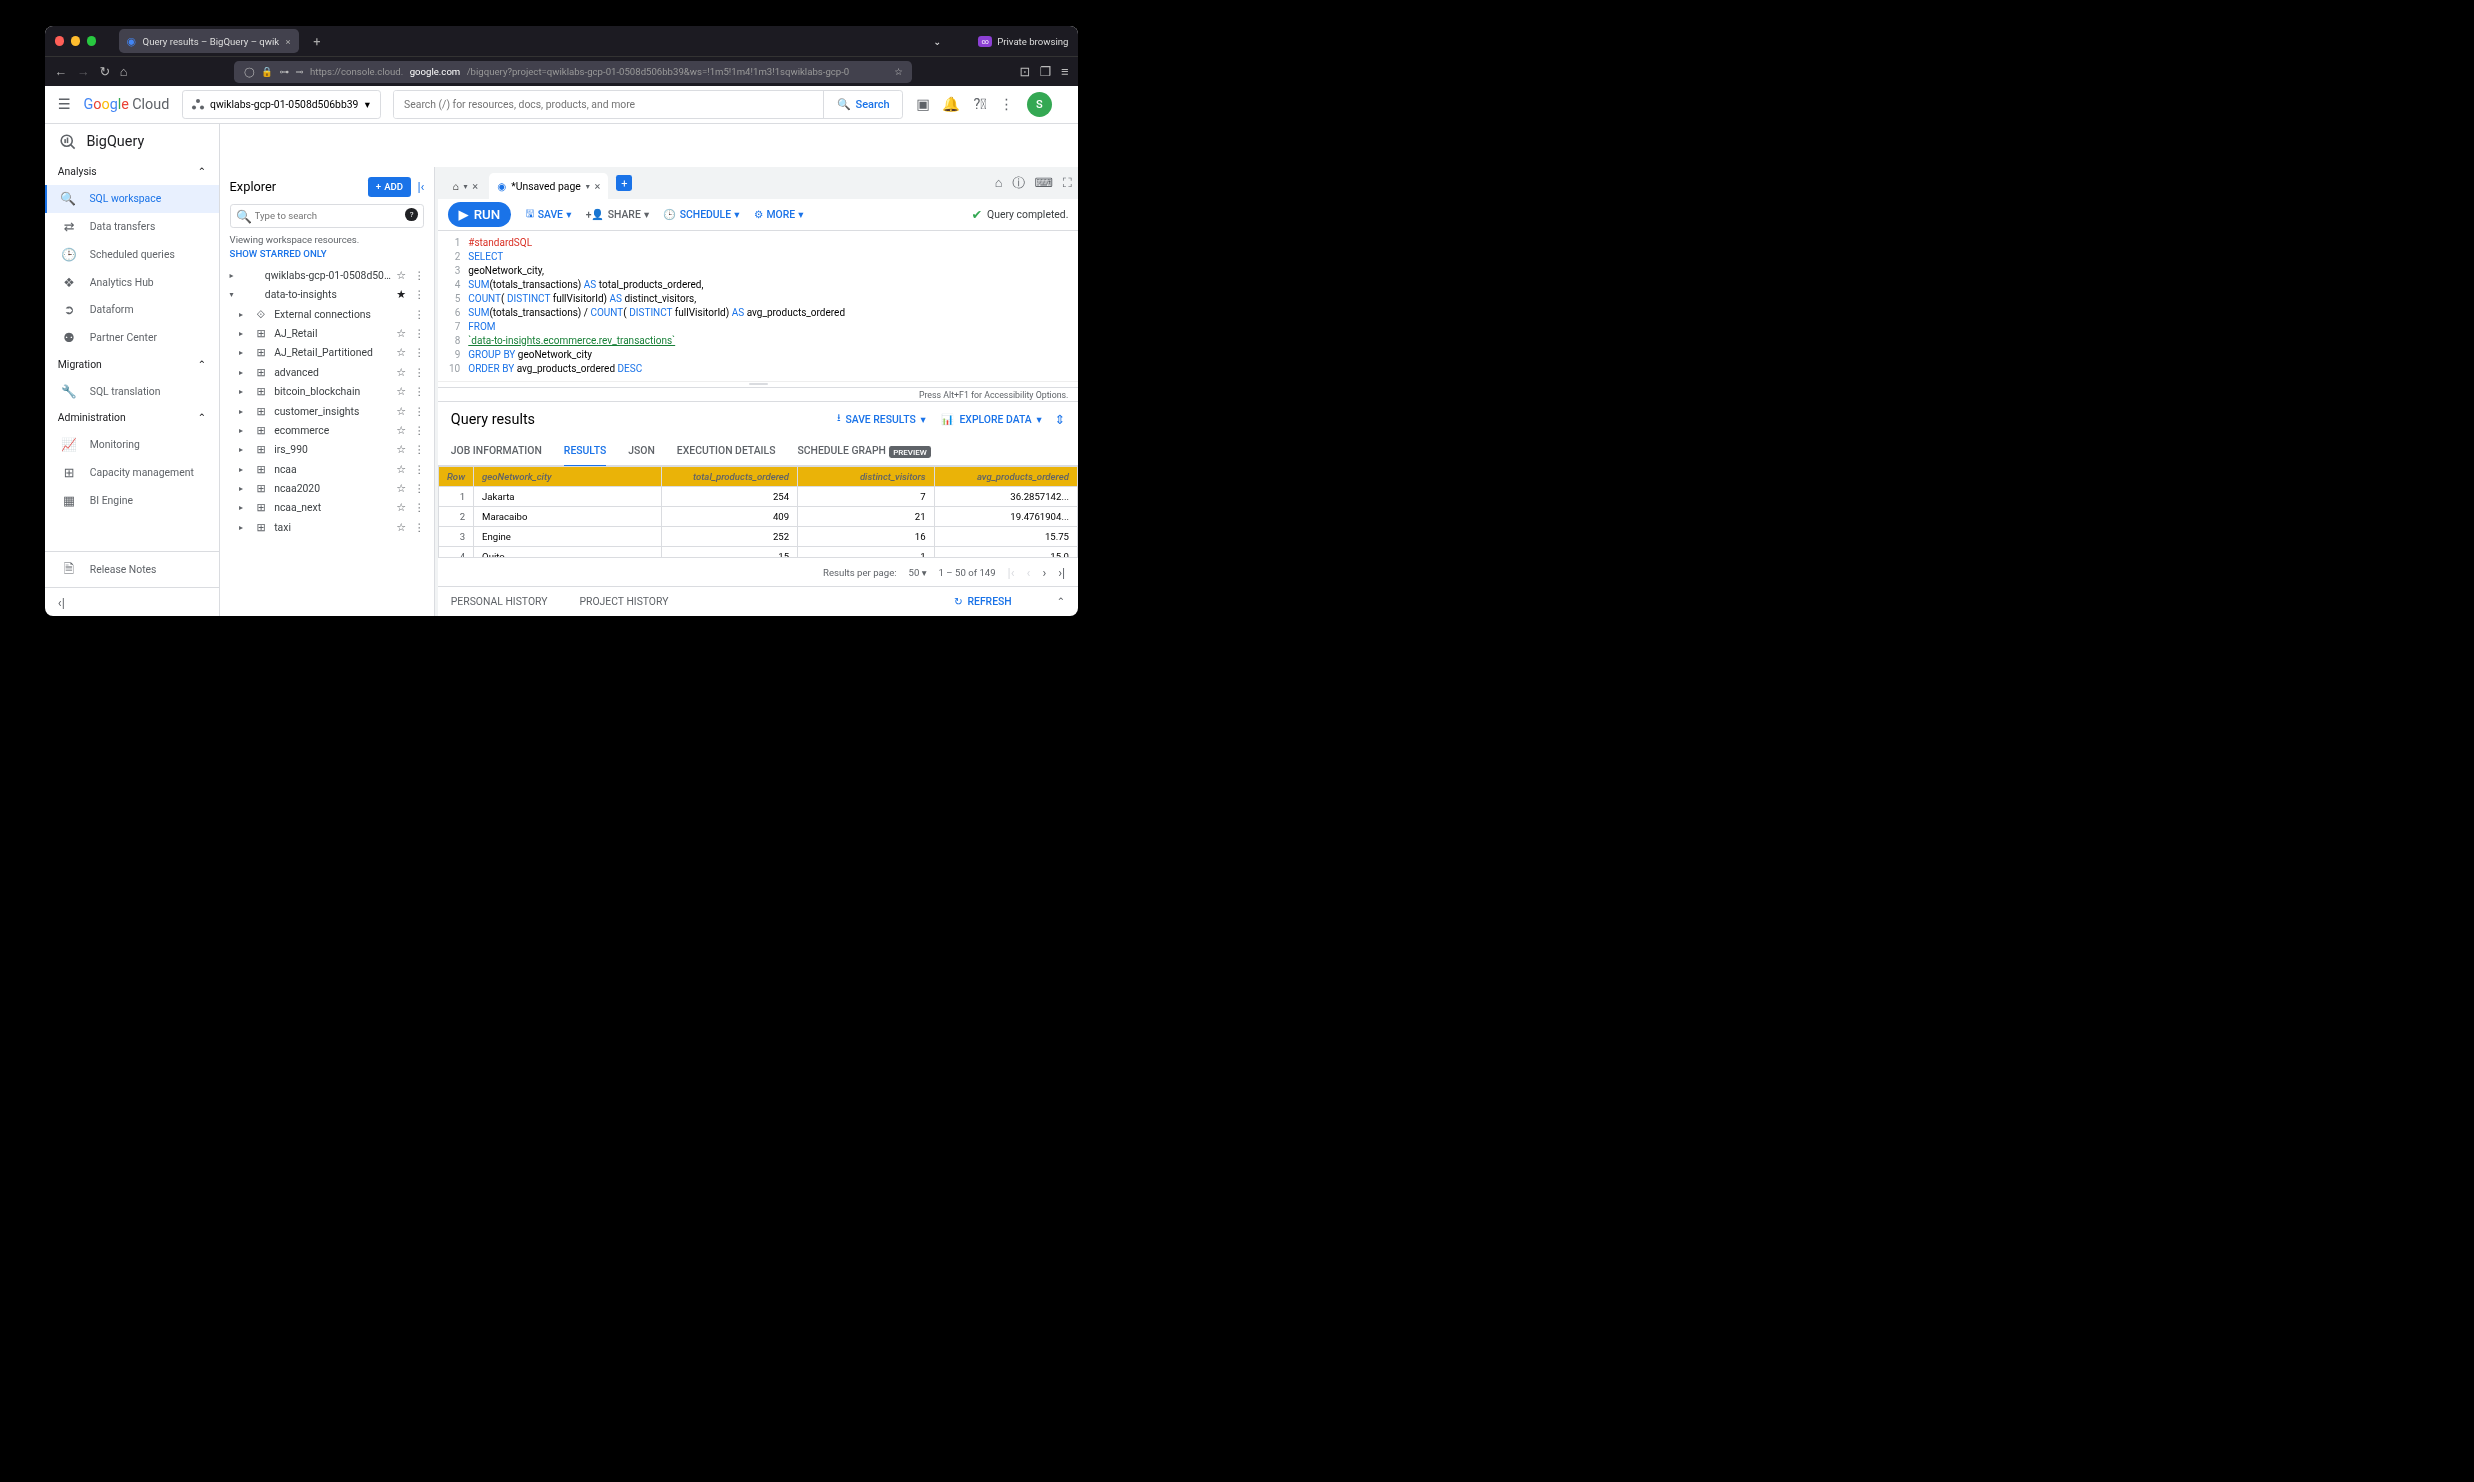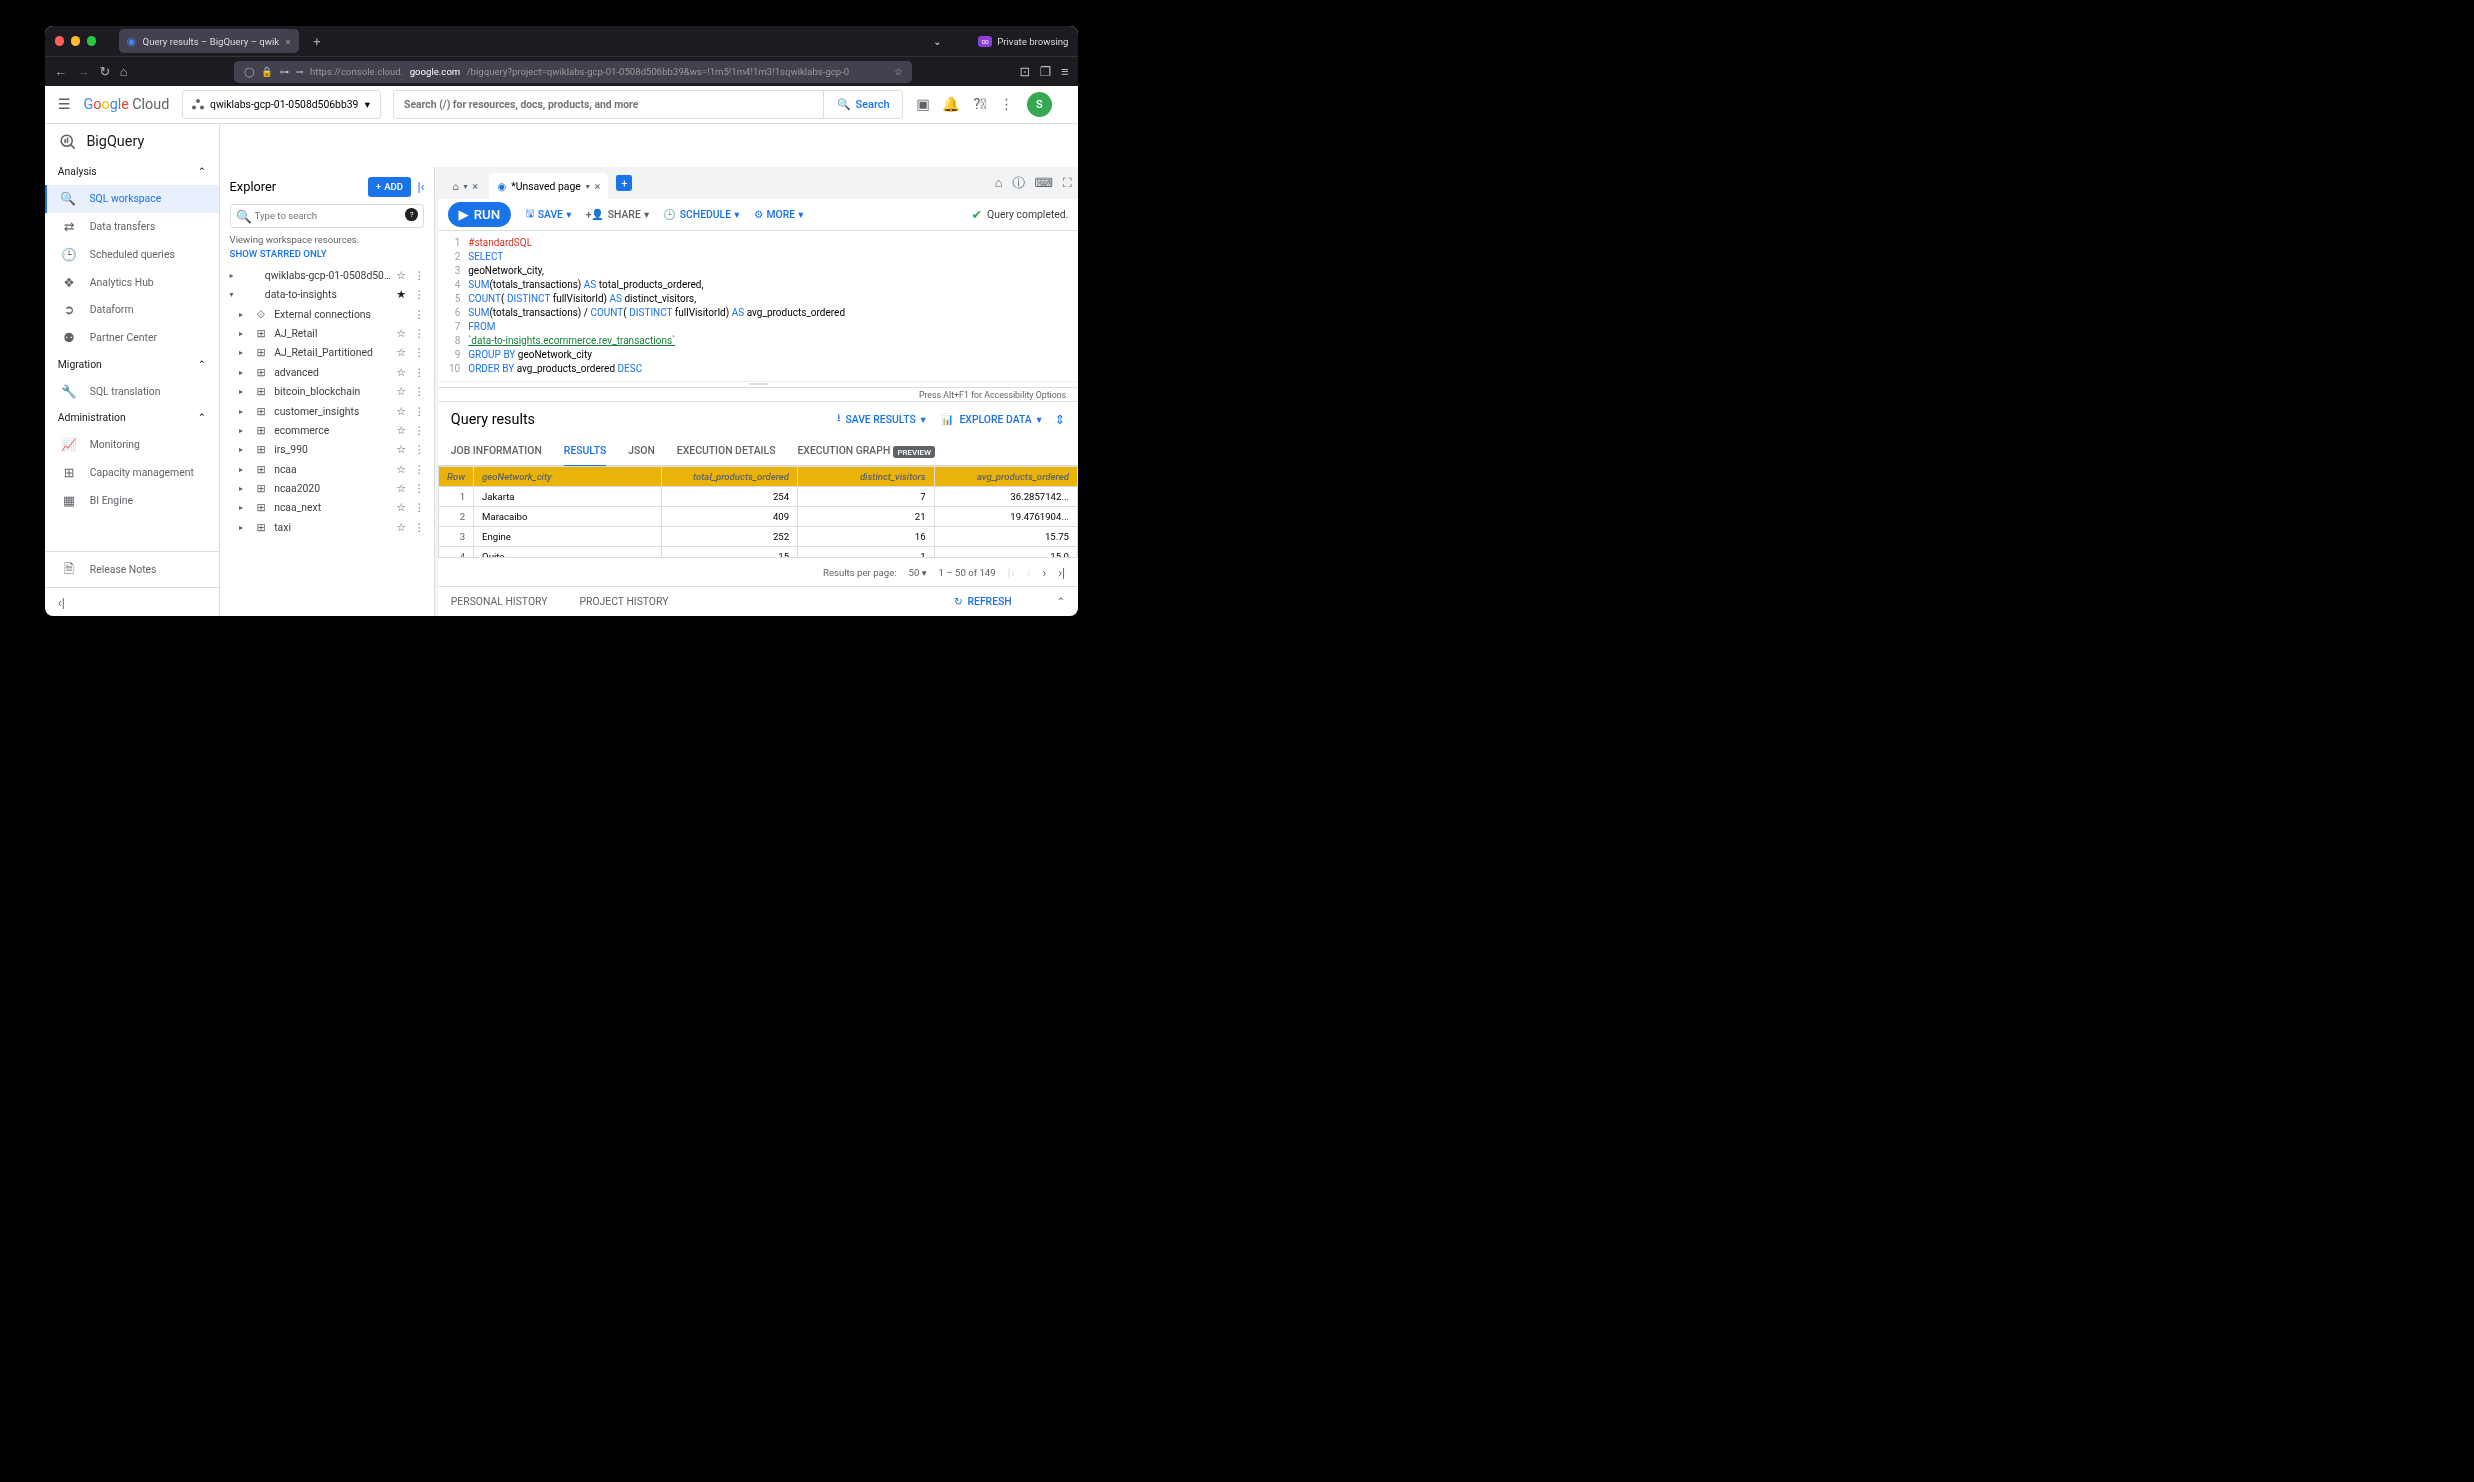--- a/index.html
+++ b/index.html
@@ -21,21 +21,21 @@
 .url .lock { color:#bbb; }
 .url .domain { color:#fff; }
 .gcp-header { height:38px; border-bottom:0.8px solid #dadce0; display:flex; align-items:center; padding:0 12.8px; gap:12.8px; }
 .burger { font-size:14.4px; color:#5f6368; cursor:pointer; }
 .gcplogo { font-size:14.4px; font-weight:400; letter-spacing:0; }
 .gcplogo .g1{color:#4285f4;} .gcplogo .g2{color:#ea4335;} .gcplogo .g3{color:#fbbc05;} .gcplogo .g4{color:#4285f4;} .gcplogo .g5{color:#34a853;} .gcplogo .g6{color:#ea4335;} .gcplogo .cloud{color:#5f6368; margin-left:3.2px;}
 .proj-select { border:0.8px solid #dadce0; border-radius:3.2px; height:29px; display:flex; align-items:center; padding:0 9.6px; gap:6.4px; font-size:10.4px; cursor:pointer; }
 .proj-select .dots{ width:11px;height:11px;position:relative; }
 .proj-select .dots::before{content:"";position:absolute;width:4px;height:4px;background:#5f6368;border-radius:50%;top:0;left:3.2px;box-shadow:-4px 6.4px 0 #5f6368,4px 6.4px 0 #5f6368;}
 .search-bar { flex:1; display:flex; height:29px; border:0.8px solid #dadce0; border-radius:3.2px; overflow:hidden; max-width:510px; }
-.search-bar input { flex:1; border:none; padding:0 9.6px; font-size:10.4px; outline:none;font-weight:bold; }
+.search-bar input { flex:1; border:none; padding:0 9.6px; font-size:10.4px; outline:none; }
 .search-btn { display:flex; align-items:center; gap:4.8px; padding:0 12.8px; color:#1a73e8; font-weight:500; border-left:0.8px solid #dadce0; cursor:pointer; font-size:11px; }
 .hdr-ico { color:#5f6368; font-size:14.4px; cursor:pointer; }
 .avatar { width:25.5px; height:25.5px; border-radius:50%; background:#34a853; color:#fff; display:flex; align-items:center; justify-content:center; font-size:11px; font-weight:500; }
 .main { flex:1; display:flex; overflow:hidden; }
 .leftnav { width:175px; border-right:0.8px solid #dadce0; display:flex; flex-direction:column; overflow-y:auto; }
 .bq-title { display:flex; align-items:center; gap:9.6px; padding:8px 12.8px; font-size:14.4px; font-weight:400; color:#202124; }
 .bq-title svg { width:19px; height:19px; }
 .nav-section { padding:6.4px 12.8px; font-size:10.4px; color:#202124; display:flex; align-items:center; justify-content:space-between; cursor:pointer; }
 .nav-item { display:flex; align-items:center; gap:12.8px; padding:6.4px 12.8px 6.4px 16px; font-size:10.4px; color:#5f6368; cursor:pointer; }
 .nav-item.active { background:#e8f0fe; color:#1a73e8; border-left:2.4px solid #1a73e8; padding-left:13.6px; }
@@ -452,21 +452,21 @@
                   <span>EXPLORE DATA</span>
                   <span>▾</span>
                 </div>
               <span style="color:#1a73e8;margin-left:12.8px;cursor:pointer;">⇕</span>
             </div>
             <div class="res-tabs">
               <div class="res-tab">JOB INFORMATION</div>
               <div class="res-tab active">RESULTS</div>
               <div class="res-tab">JSON</div>
               <div class="res-tab">EXECUTION DETAILS</div>
-              <div class="res-tab"><span>EXECUTION GRAPH</span><span class="preview-badge">PREVIEW</span></div>
+              <div class="res-tab"><span>SCHEDULE GRAPH</span><span class="preview-badge">PREVIEW</span></div>
             </div>
             <div class="data-table">
               <table id="results-table">
                   <tbody>
                     <tr>
                       <th style="">Row</th>
                       <th style="">geoNetwork_city</th>
                       <th style="text-align:right;max-width:72px;overflow:hidden;text-overflow:ellipsis;">total_products_ordered</th>
                       <th style="text-align:right;max-width:72px;overflow:hidden;text-overflow:ellipsis;">distinct_visitors</th>
                       <th style="text-align:right;max-width:72px;overflow:hidden;text-overflow:ellipsis;">avg_products_ordered</th>

